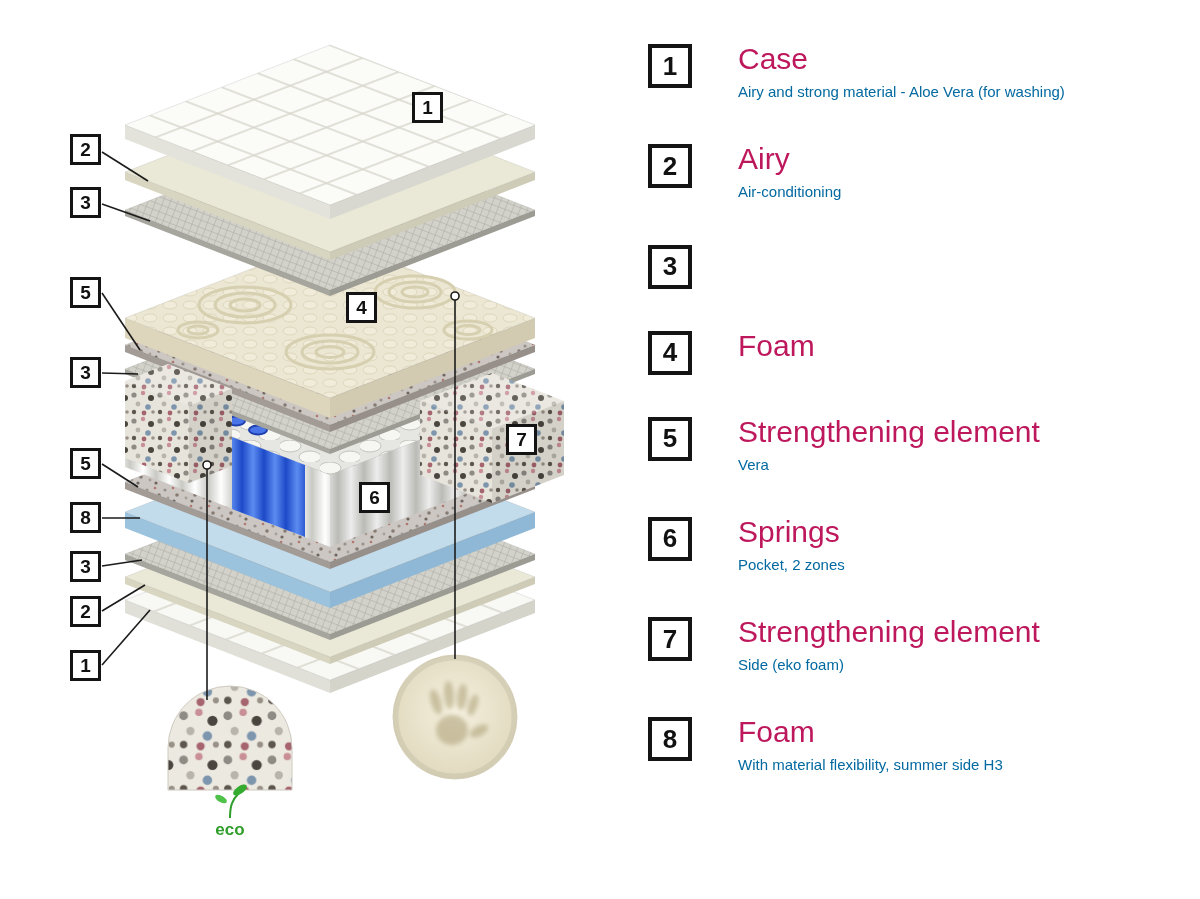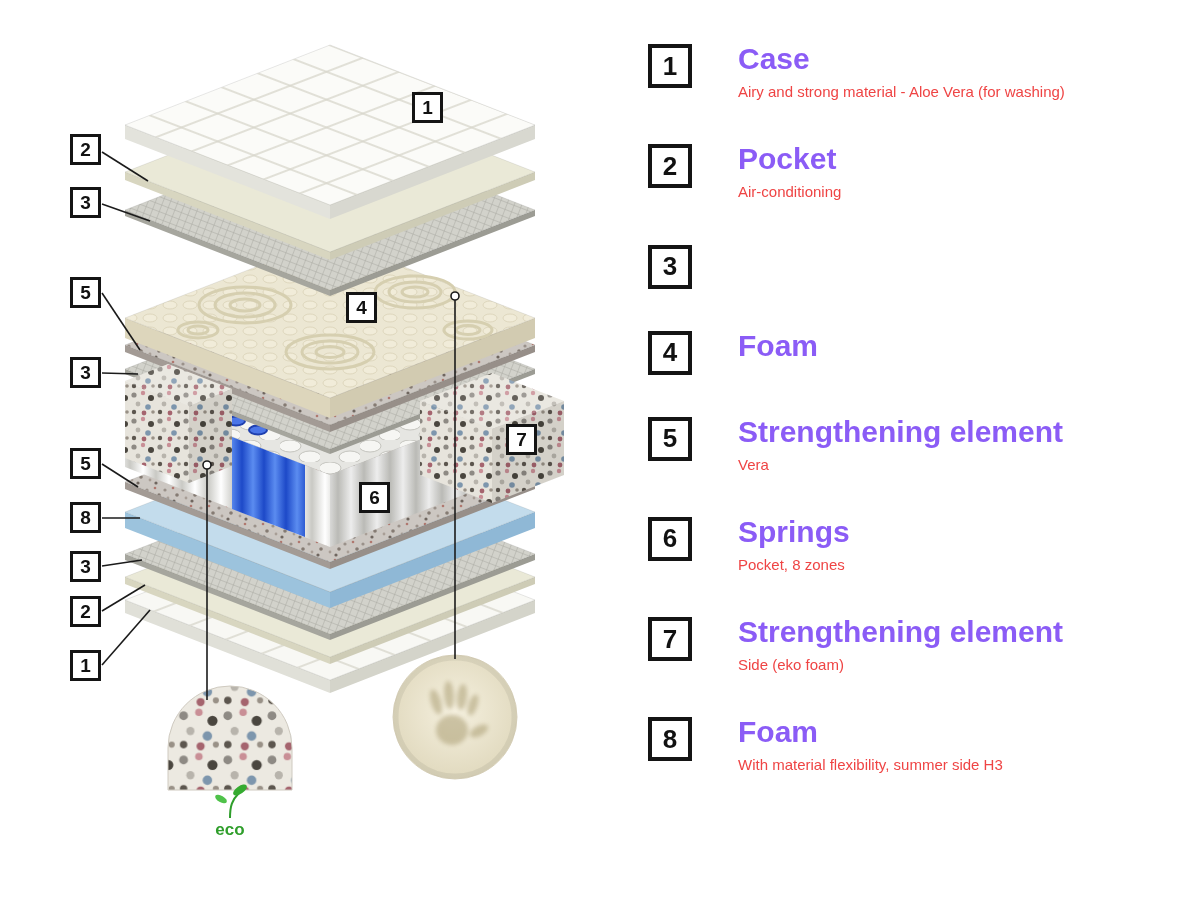--- a/index.html
+++ b/index.html
@@ -21,22 +21,22 @@
     position:absolute;left:648px;top:42px;width:520px;
     display:flex;flex-direction:column;gap:40px;
   }
   .legend-row{display:flex;align-items:flex-start;}
   .legend-num{
     width:44px;height:44px;box-sizing:border-box;flex:0 0 44px;
     border:4px solid #141414;background:#fff;
     display:flex;align-items:center;justify-content:center;
     font-size:26px;font-weight:600;color:#111;margin-right:46px;margin-top:2px;
   }
-  .legend-title{font-size:30px;font-weight:700;line-height:1.1;color:#8b5cf6;}
-  .legend-desc{font-size:15px;line-height:1.35;color:#ef4444;margin-top:7px;white-space:pre-line;}
+  .legend-title{font-size:30px;font-weight:400;line-height:1.1;color:#be185d;}
+  .legend-desc{font-size:15px;line-height:1.35;color:#0369a1;margin-top:7px;white-space:pre-line;}
 </style>
 </head>
 <body>
 
 <div class="stage">
 
   <svg class="diagram-svg" width="620" height="899" viewBox="0 0 620 899">
     <defs>
       <pattern id="hatch1" width="26" height="26" patternUnits="userSpaceOnUse" patternTransform="rotate(21)">
         <line x1="0" y1="2" x2="26" y2="2" stroke="#d8d7cd" stroke-width="1.5"></line>
@@ -282,21 +282,21 @@
       <div class="legend-num">1</div>
       <div class="legend-text">
         <div class="legend-title">Case</div>
         <div class="legend-desc">Airy and strong material - Aloe Vera (for washing)</div>
       </div>
     </div>
 
     <div class="legend-row">
       <div class="legend-num">2</div>
       <div class="legend-text">
-        <div class="legend-title">Pocket</div>
+        <div class="legend-title">Airy</div>
         <div class="legend-desc">Air-conditioning</div>
       </div>
     </div>
 
     <div class="legend-row">
       <div class="legend-num">3</div>
     </div>
 
     <div class="legend-row">
       <div class="legend-num">4</div>
@@ -310,21 +310,21 @@
       <div class="legend-text">
         <div class="legend-title">Strengthening element</div>
         <div class="legend-desc">Vera</div>
       </div>
     </div>
 
     <div class="legend-row">
       <div class="legend-num">6</div>
       <div class="legend-text">
         <div class="legend-title">Springs</div>
-        <div class="legend-desc">Pocket, 8 zones</div>
+        <div class="legend-desc">Pocket, 2 zones</div>
       </div>
     </div>
 
     <div class="legend-row">
       <div class="legend-num">7</div>
       <div class="legend-text">
         <div class="legend-title">Strengthening element</div>
         <div class="legend-desc">Side (eko foam)</div>
       </div>
     </div>

